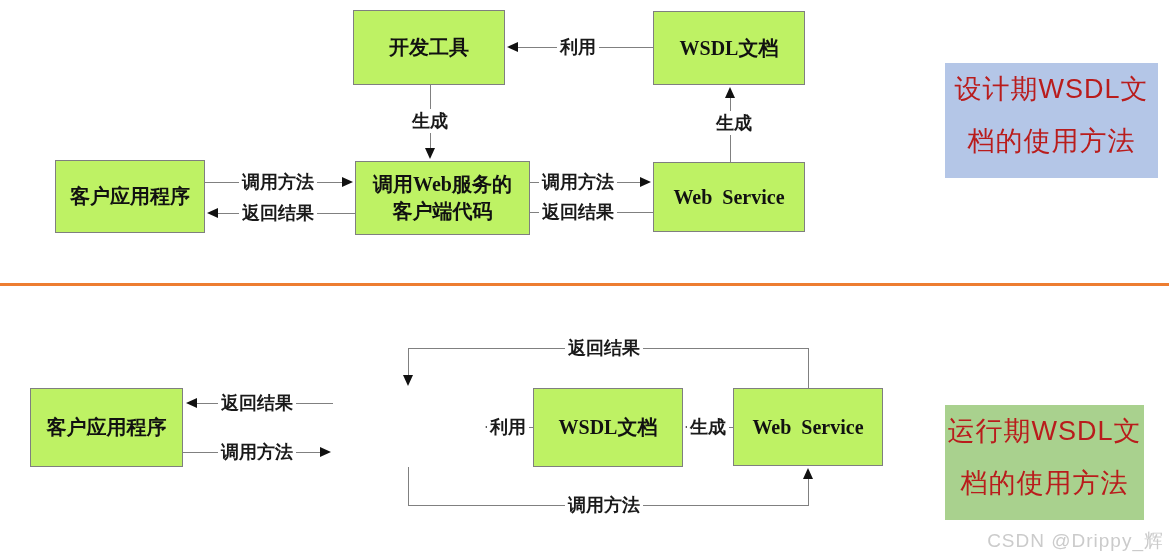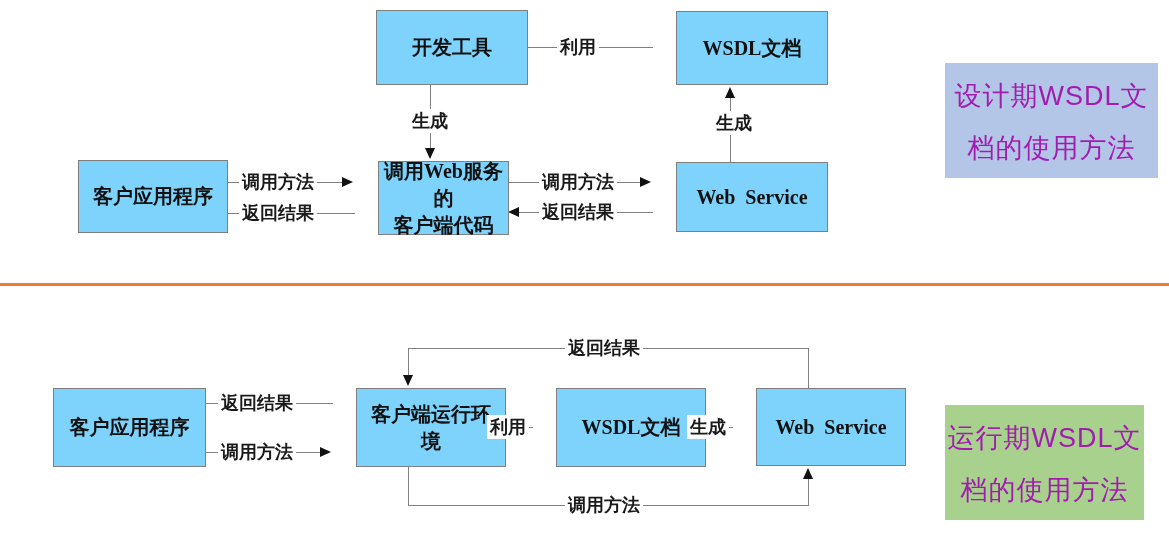--- a/index.html
+++ b/index.html
@@ -4,39 +4,39 @@
 <style>
   html,body{margin:0;padding:0;background:#fff;}
   #stage{
     position:relative;width:1169px;height:557px;background:#ffffff;
     overflow:hidden;font-family:"Liberation Sans","DejaVu Sans",sans-serif;
   }
   .wires{position:absolute;left:0;top:0;z-index:1;}
   .wires line,.wires path{stroke:#808080;stroke-width:1;fill:none;shape-rendering:crispEdges;}
   .wires polygon{fill:#111;stroke:none;}
   .node{
-    position:absolute;z-index:2;background:#7dd3fc;border:1px solid #7f7f7f;
-    display:flex;align-items:center;justify-content:center;box-sizing:border-box;margin-left:23px;
+    position:absolute;z-index:2;background:#bef264;border:1px solid #7f7f7f;
+    display:flex;align-items:center;justify-content:center;box-sizing:border-box;
   }
   .node-label{
     font-family:"Liberation Serif","DejaVu Serif",serif;
     font-weight:bold;font-size:20px;line-height:27px;color:#111;
     text-align:center;white-space:pre-wrap;
   }
   .edge-label{
     position:absolute;z-index:3;transform:translate(-50%,-50%);
     background:#ffffff;padding:0 3px;white-space:nowrap;
     font-family:"Liberation Serif","DejaVu Serif",serif;
     font-weight:600;font-size:18px;color:#1a1a1a;
   }
   .caption{
     position:absolute;z-index:2;box-sizing:border-box;
     white-space:pre-line;text-align:center;
-    font-size:27px;line-height:52px;padding-top:7px;
-    color:#a21caf;letter-spacing:1px;
+    font-size:27px;line-height:52px;
+    color:#b91c1c;letter-spacing:1px;
   }
   .caption-design{background:#b4c6e7;}
   .caption-runtime{background:#a9d18e;text-align:center;}
   .divider{position:absolute;z-index:2;left:0;width:1169px;height:3px;background:#ed7d31;}
   .watermark{
     position:absolute;z-index:4;right:5px;top:528px;
     font-size:19px;color:#cbcbcb;letter-spacing:1px;
   }
 </style>
 </head>
@@ -103,21 +103,21 @@
 
   <div class="node" style="left:353px;top:10px;width:152px;height:75px">
     <span class="node-label">开发工具</span>
   </div>
   <div class="node" style="left:653px;top:11px;width:152px;height:74px">
     <span class="node-label">WSDL文档</span>
   </div>
   <div class="node" style="left:55px;top:160px;width:150px;height:73px">
     <span class="node-label">客户应用程序</span>
   </div>
-  <div class="node" style="left:355px;top:161px;width:131px;height:74px">
+  <div class="node" style="left:355px;top:161px;width:175px;height:74px">
     <span class="node-label">调用Web服务的
 客户端代码</span>
   </div>
   <div class="node" style="left:653px;top:162px;width:152px;height:70px">
     <span class="node-label">Web  Service</span>
   </div>
 
   <div class="edge-label" style="left:578px;top:47px">利用</div>
   <div class="edge-label" style="left:430px;top:121px">生成</div>
   <div class="edge-label" style="left:278px;top:182px">调用方法</div>
@@ -127,35 +127,32 @@
   <div class="edge-label" style="left:734px;top:123px">生成</div>
 
   <div class="caption caption-design" style="left: 945px; top: 63px; width: 213px; height: 115px; background-color: rgb(180, 198, 231);">设计期WSDL文
 档的使用方法</div>
 
   <div class="divider" style="top:283px"></div>
 
   <div class="node" style="left:30px;top:388px;width:153px;height:79px">
     <span class="node-label">客户应用程序</span>
   </div>
-  <div class="node" style="left:333px;top:388px;width:150px;height:79px">
-    <span class="node-label">客户端运行环
-境</span>
-  </div>
   <div class="node" style="left:533px;top:388px;width:150px;height:79px">
     <span class="node-label">WSDL文档</span>
   </div>
   <div class="node" style="left:733px;top:388px;width:150px;height:78px">
     <span class="node-label">Web  Service</span>
   </div>
 
   <div class="edge-label" style="left:604px;top:348px">返回结果</div>
   <div class="edge-label" style="left:257px;top:403px">返回结果</div>
   <div class="edge-label" style="left:257px;top:452px">调用方法</div>
   <div class="edge-label" style="left:508px;top:427px">利用</div>
   <div class="edge-label" style="left:708px;top:427px">生成</div>
   <div class="edge-label" style="left:604px;top:505px">调用方法</div>
 
   <div class="caption caption-runtime" style="left: 945px; top: 405px; width: 199px; height: 115px; background-color: rgb(169, 209, 142);">运行期WSDL文
 档的使用方法</div>
 
+  <div class="watermark">CSDN @Drippy_辉</div>
 
 </div>
 
 </body></html>

